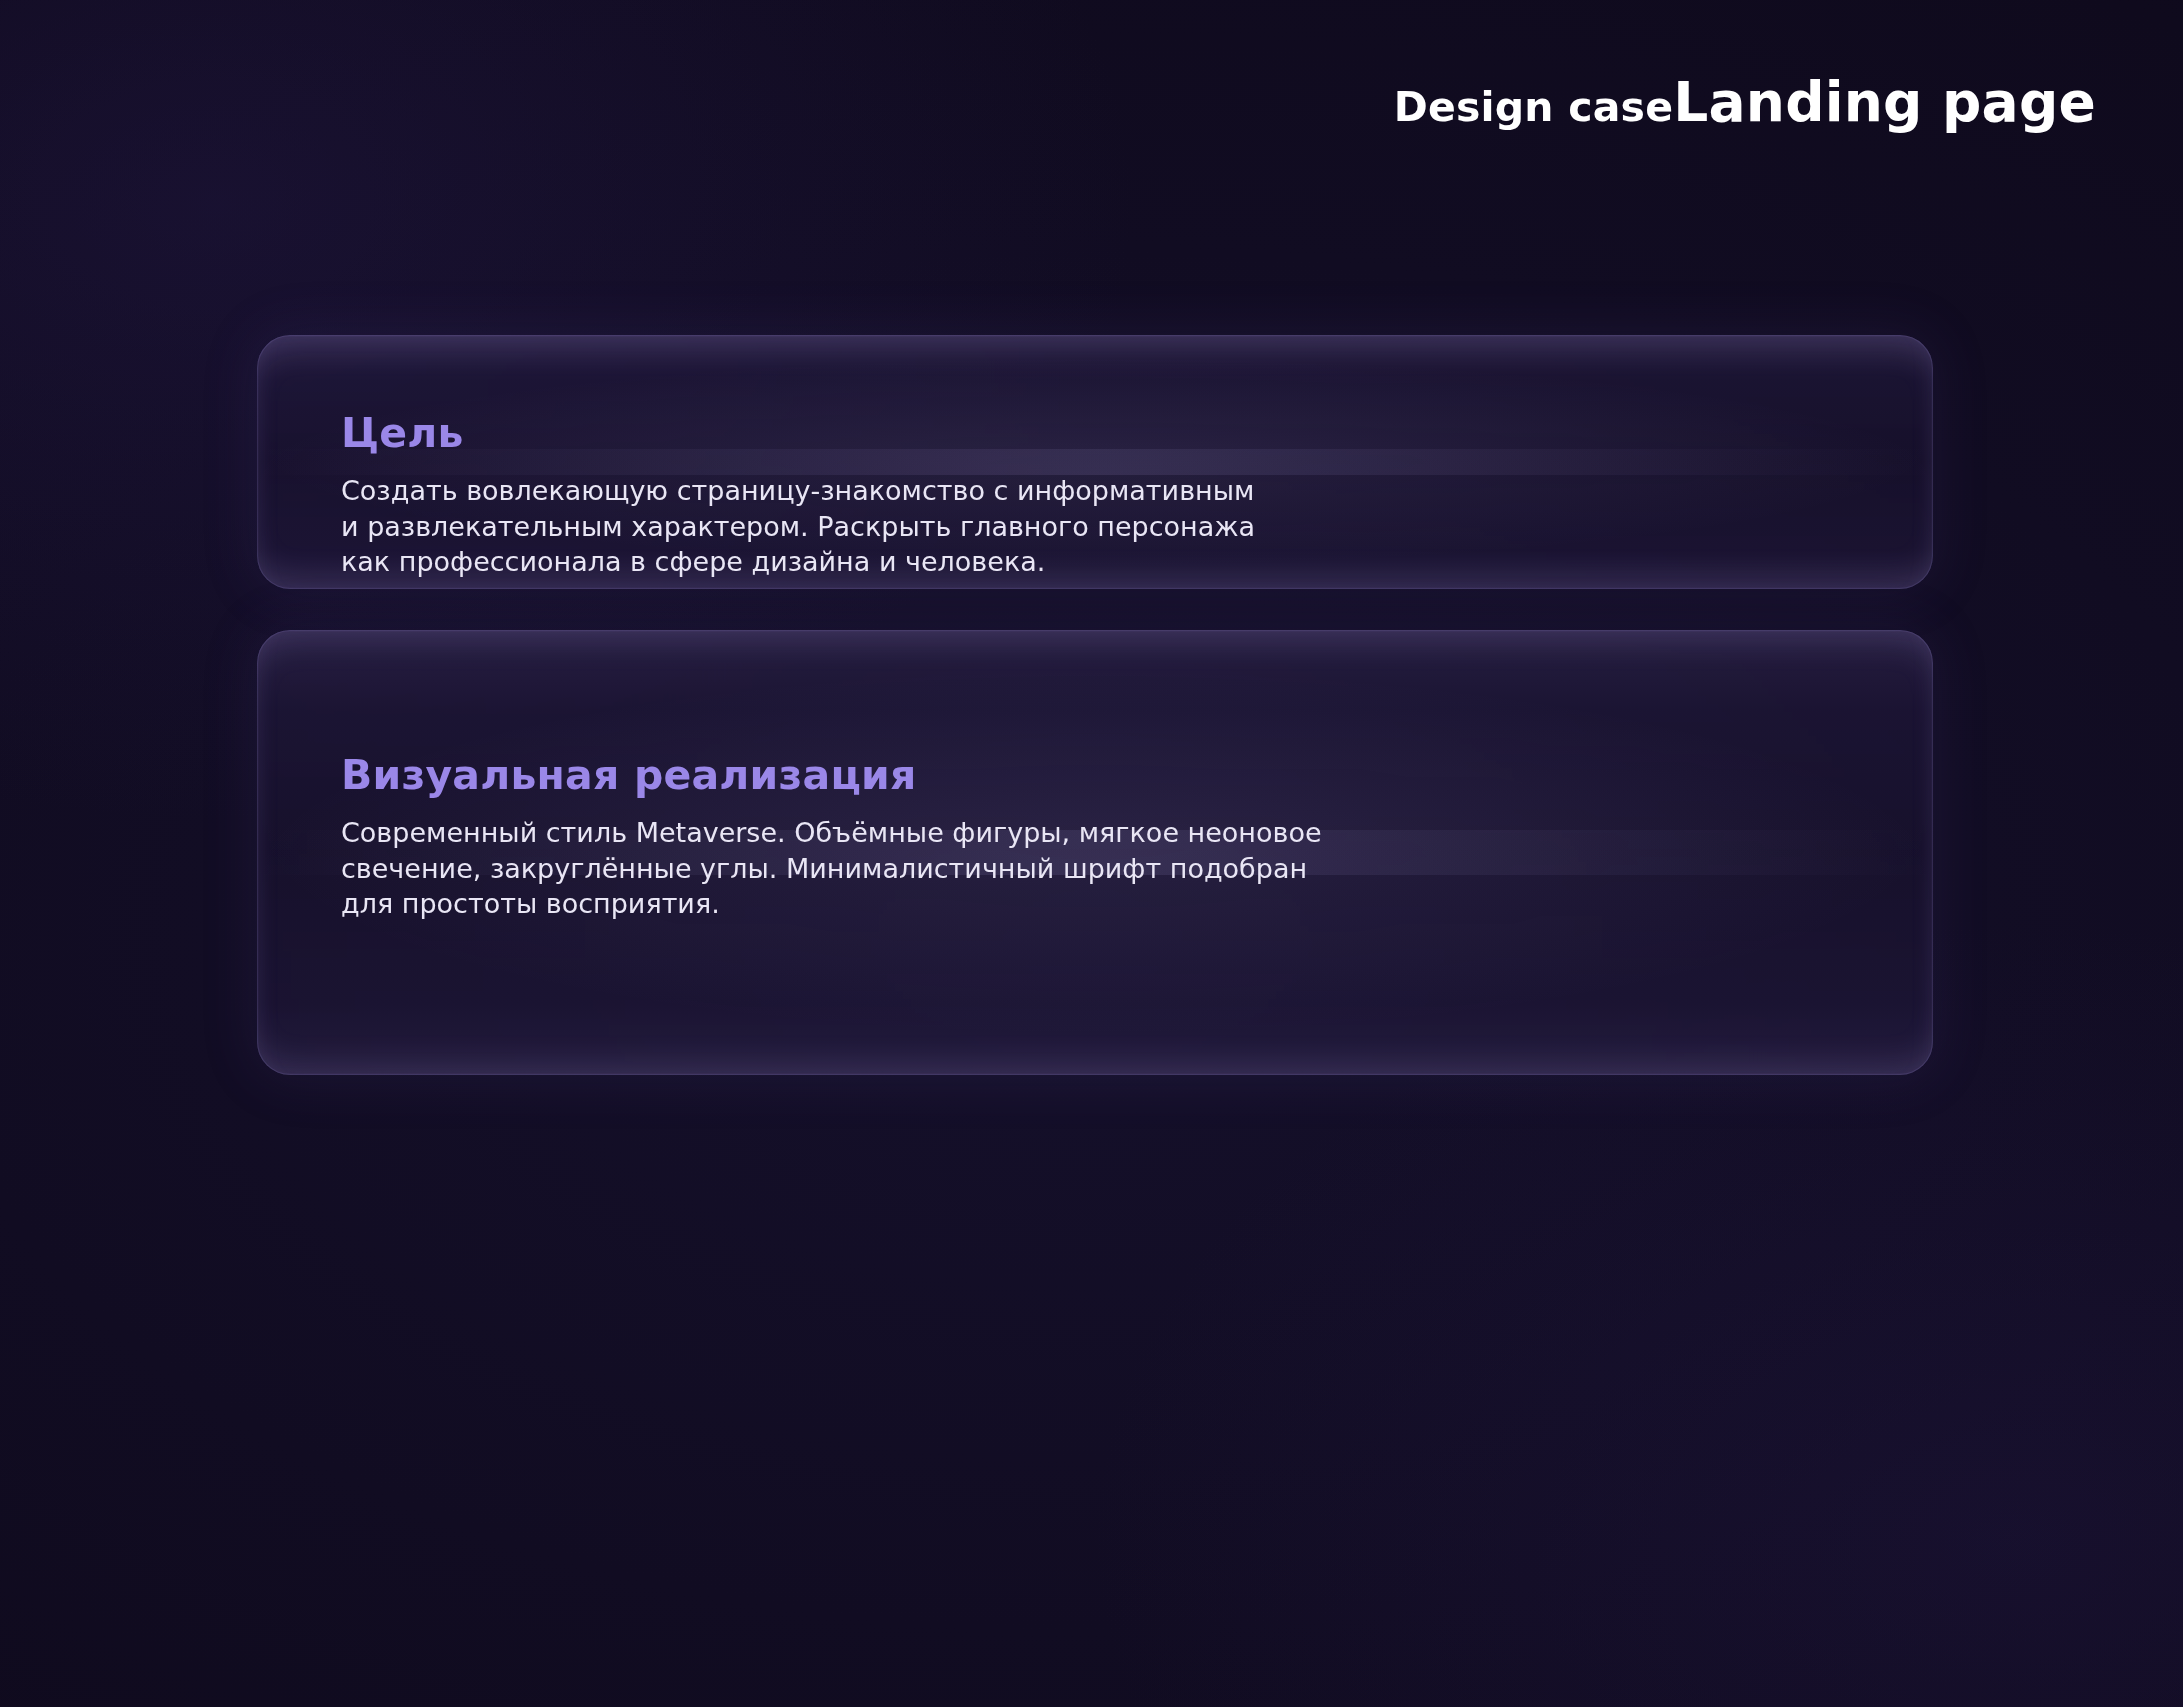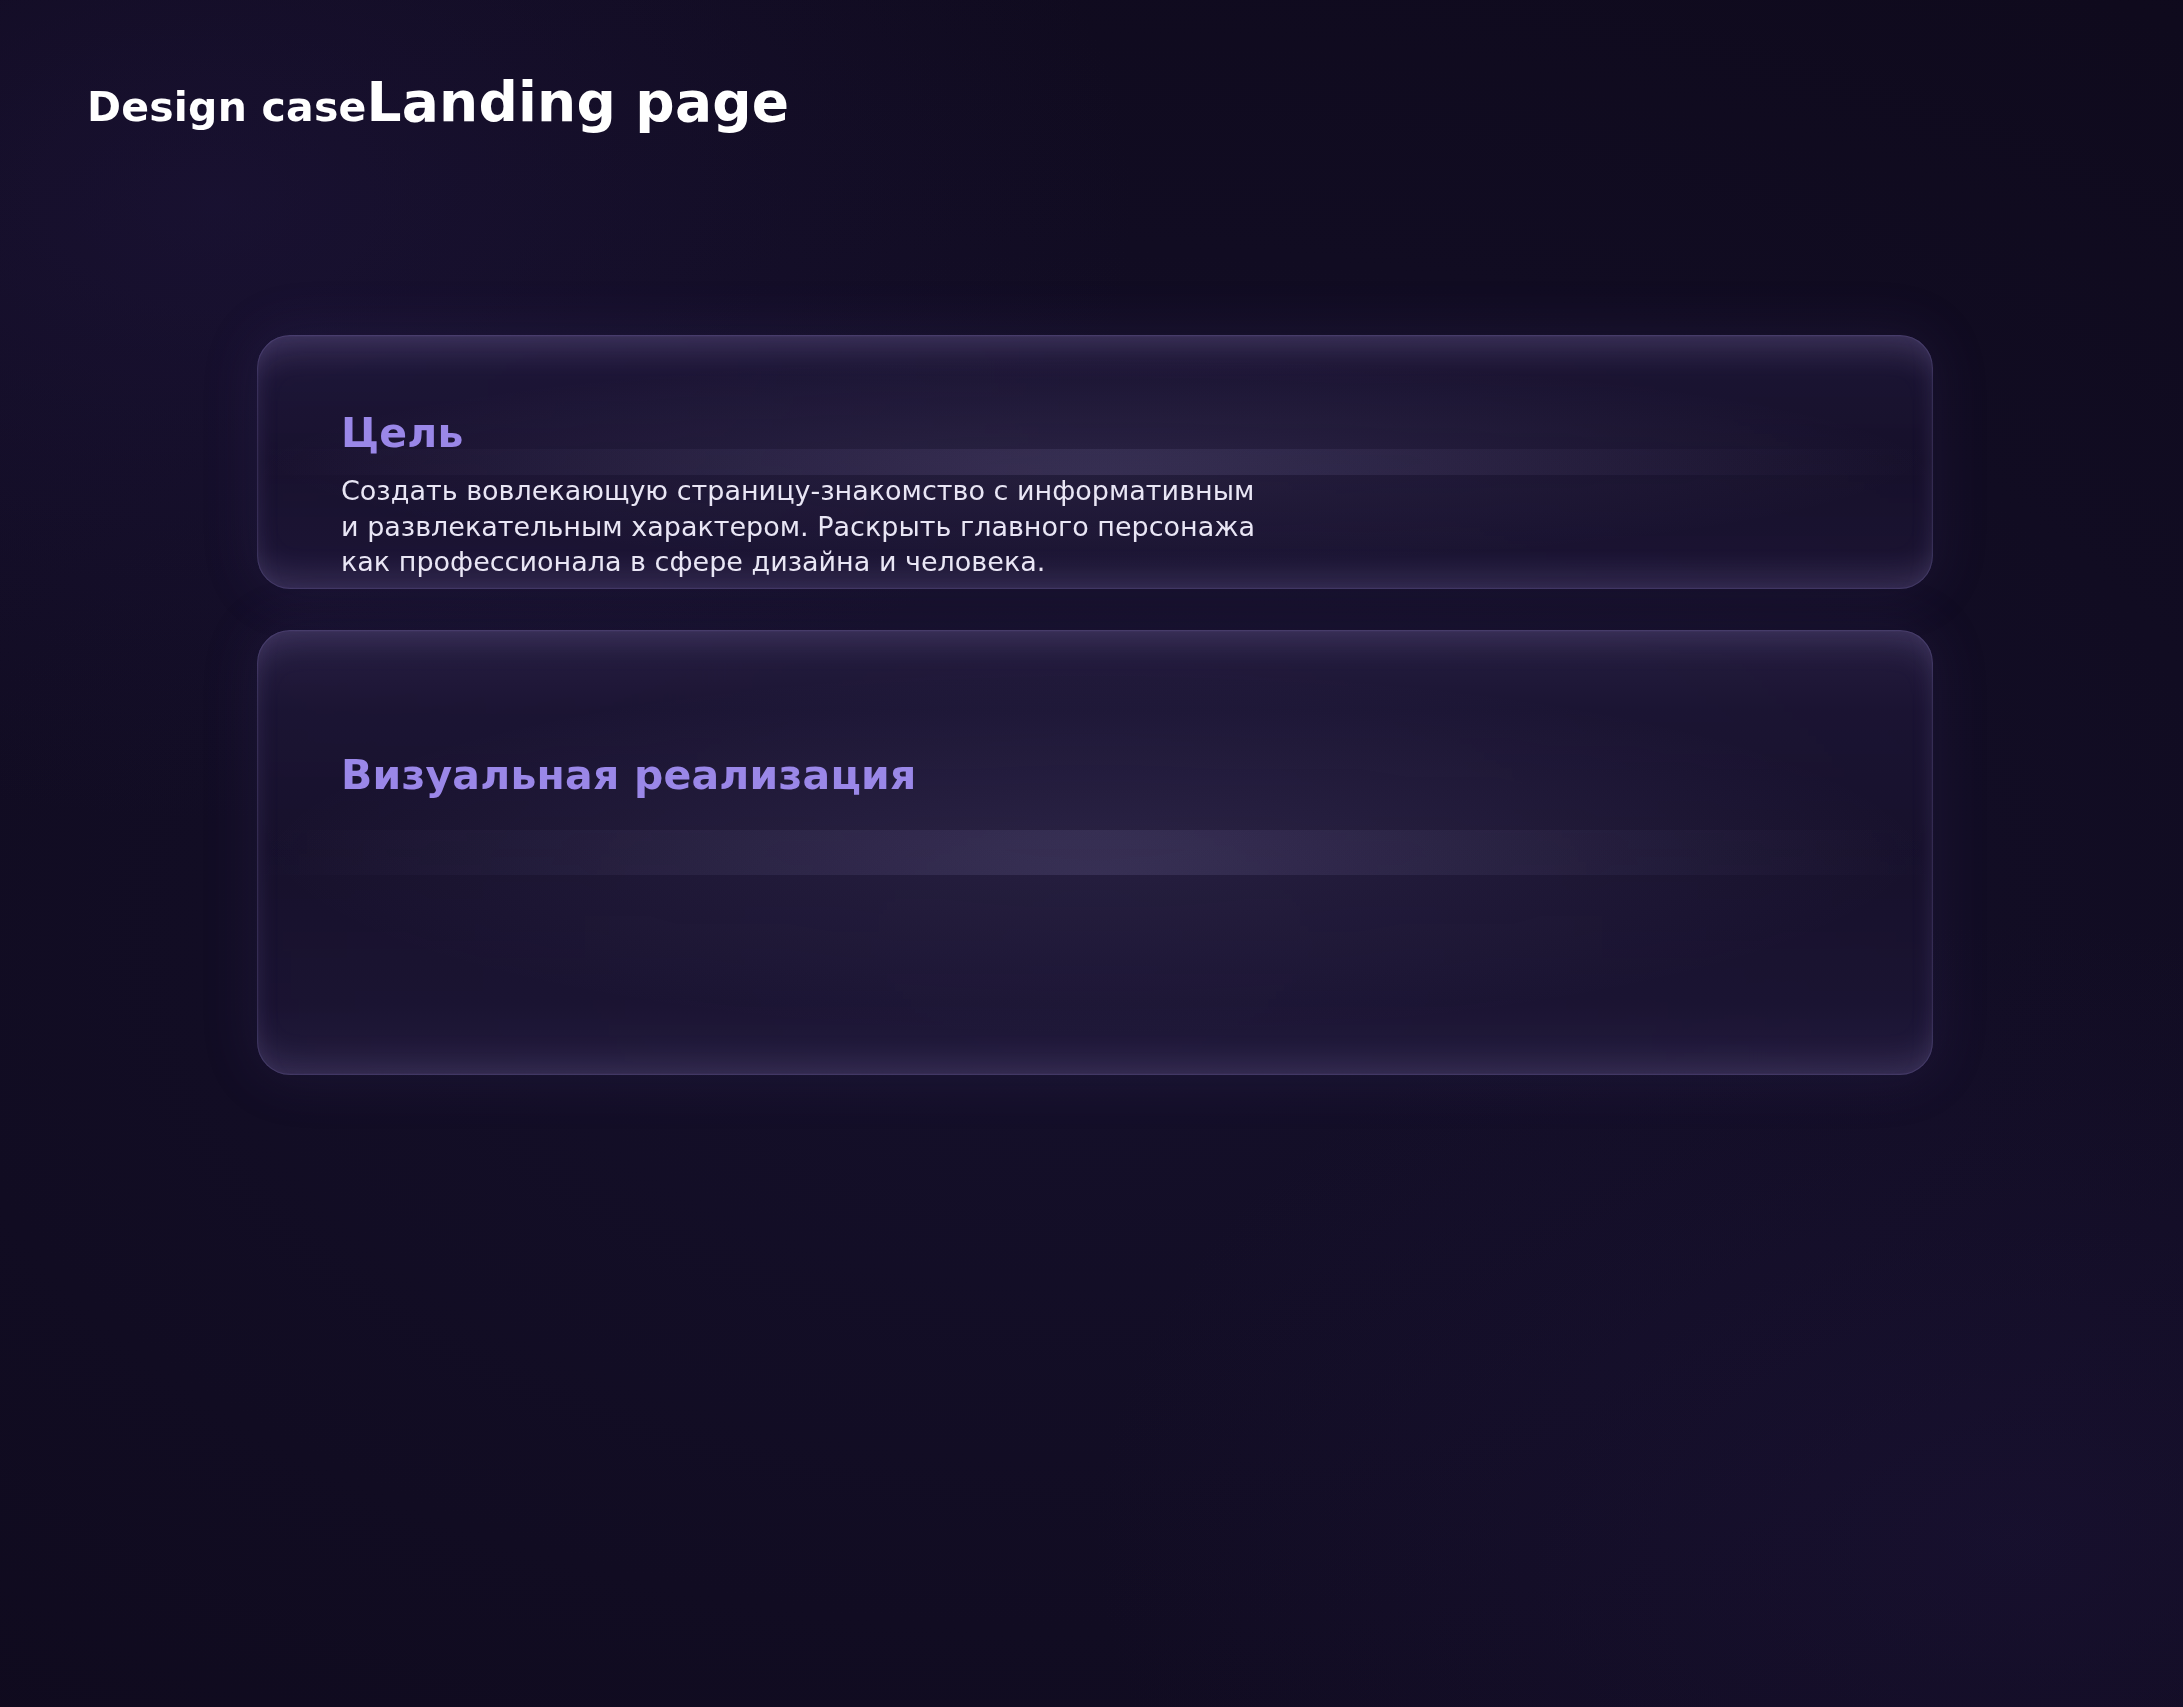--- a/index.html
+++ b/index.html
@@ -30,21 +30,21 @@
     pointer-events: none;
   }
 
   
   .header {
     position: absolute;
     top: 75px;
     left: 87px;
     right: 87px;
     display: flex;
-    justify-content: flex-start;
+    justify-content: flex-end;
     align-items: baseline;
   }
   .header-title {
     color: #ffffff;
     font-size: 41px;
     font-weight: 700;
     letter-spacing: 0.2px;
     line-height: 1;
   }
   .header-right {
@@ -147,19 +147,22 @@
         <h2 class="card-title">Цель</h2>
         <p class="card-body">Создать вовлекающую страницу-знакомство с информативным
 и развлекательным характером. Раскрыть главного персонажа
 как профессионала в сфере дизайна и человека.</p>
       </div>
     </div>
 
     <div class="card card-2">
       <div class="card-inner">
         <h2 class="card-title">Визуальная реализация</h2>
+        <p class="card-body">Современный стиль Metaverse. Объёмные фигуры, мягкое неоновое
+свечение, закруглённые углы. Минималистичный шрифт подобран
+для простоты восприятия.</p>
       </div>
     </div>
 
 
   </div>
 </div>
 
 
 </body></html>

